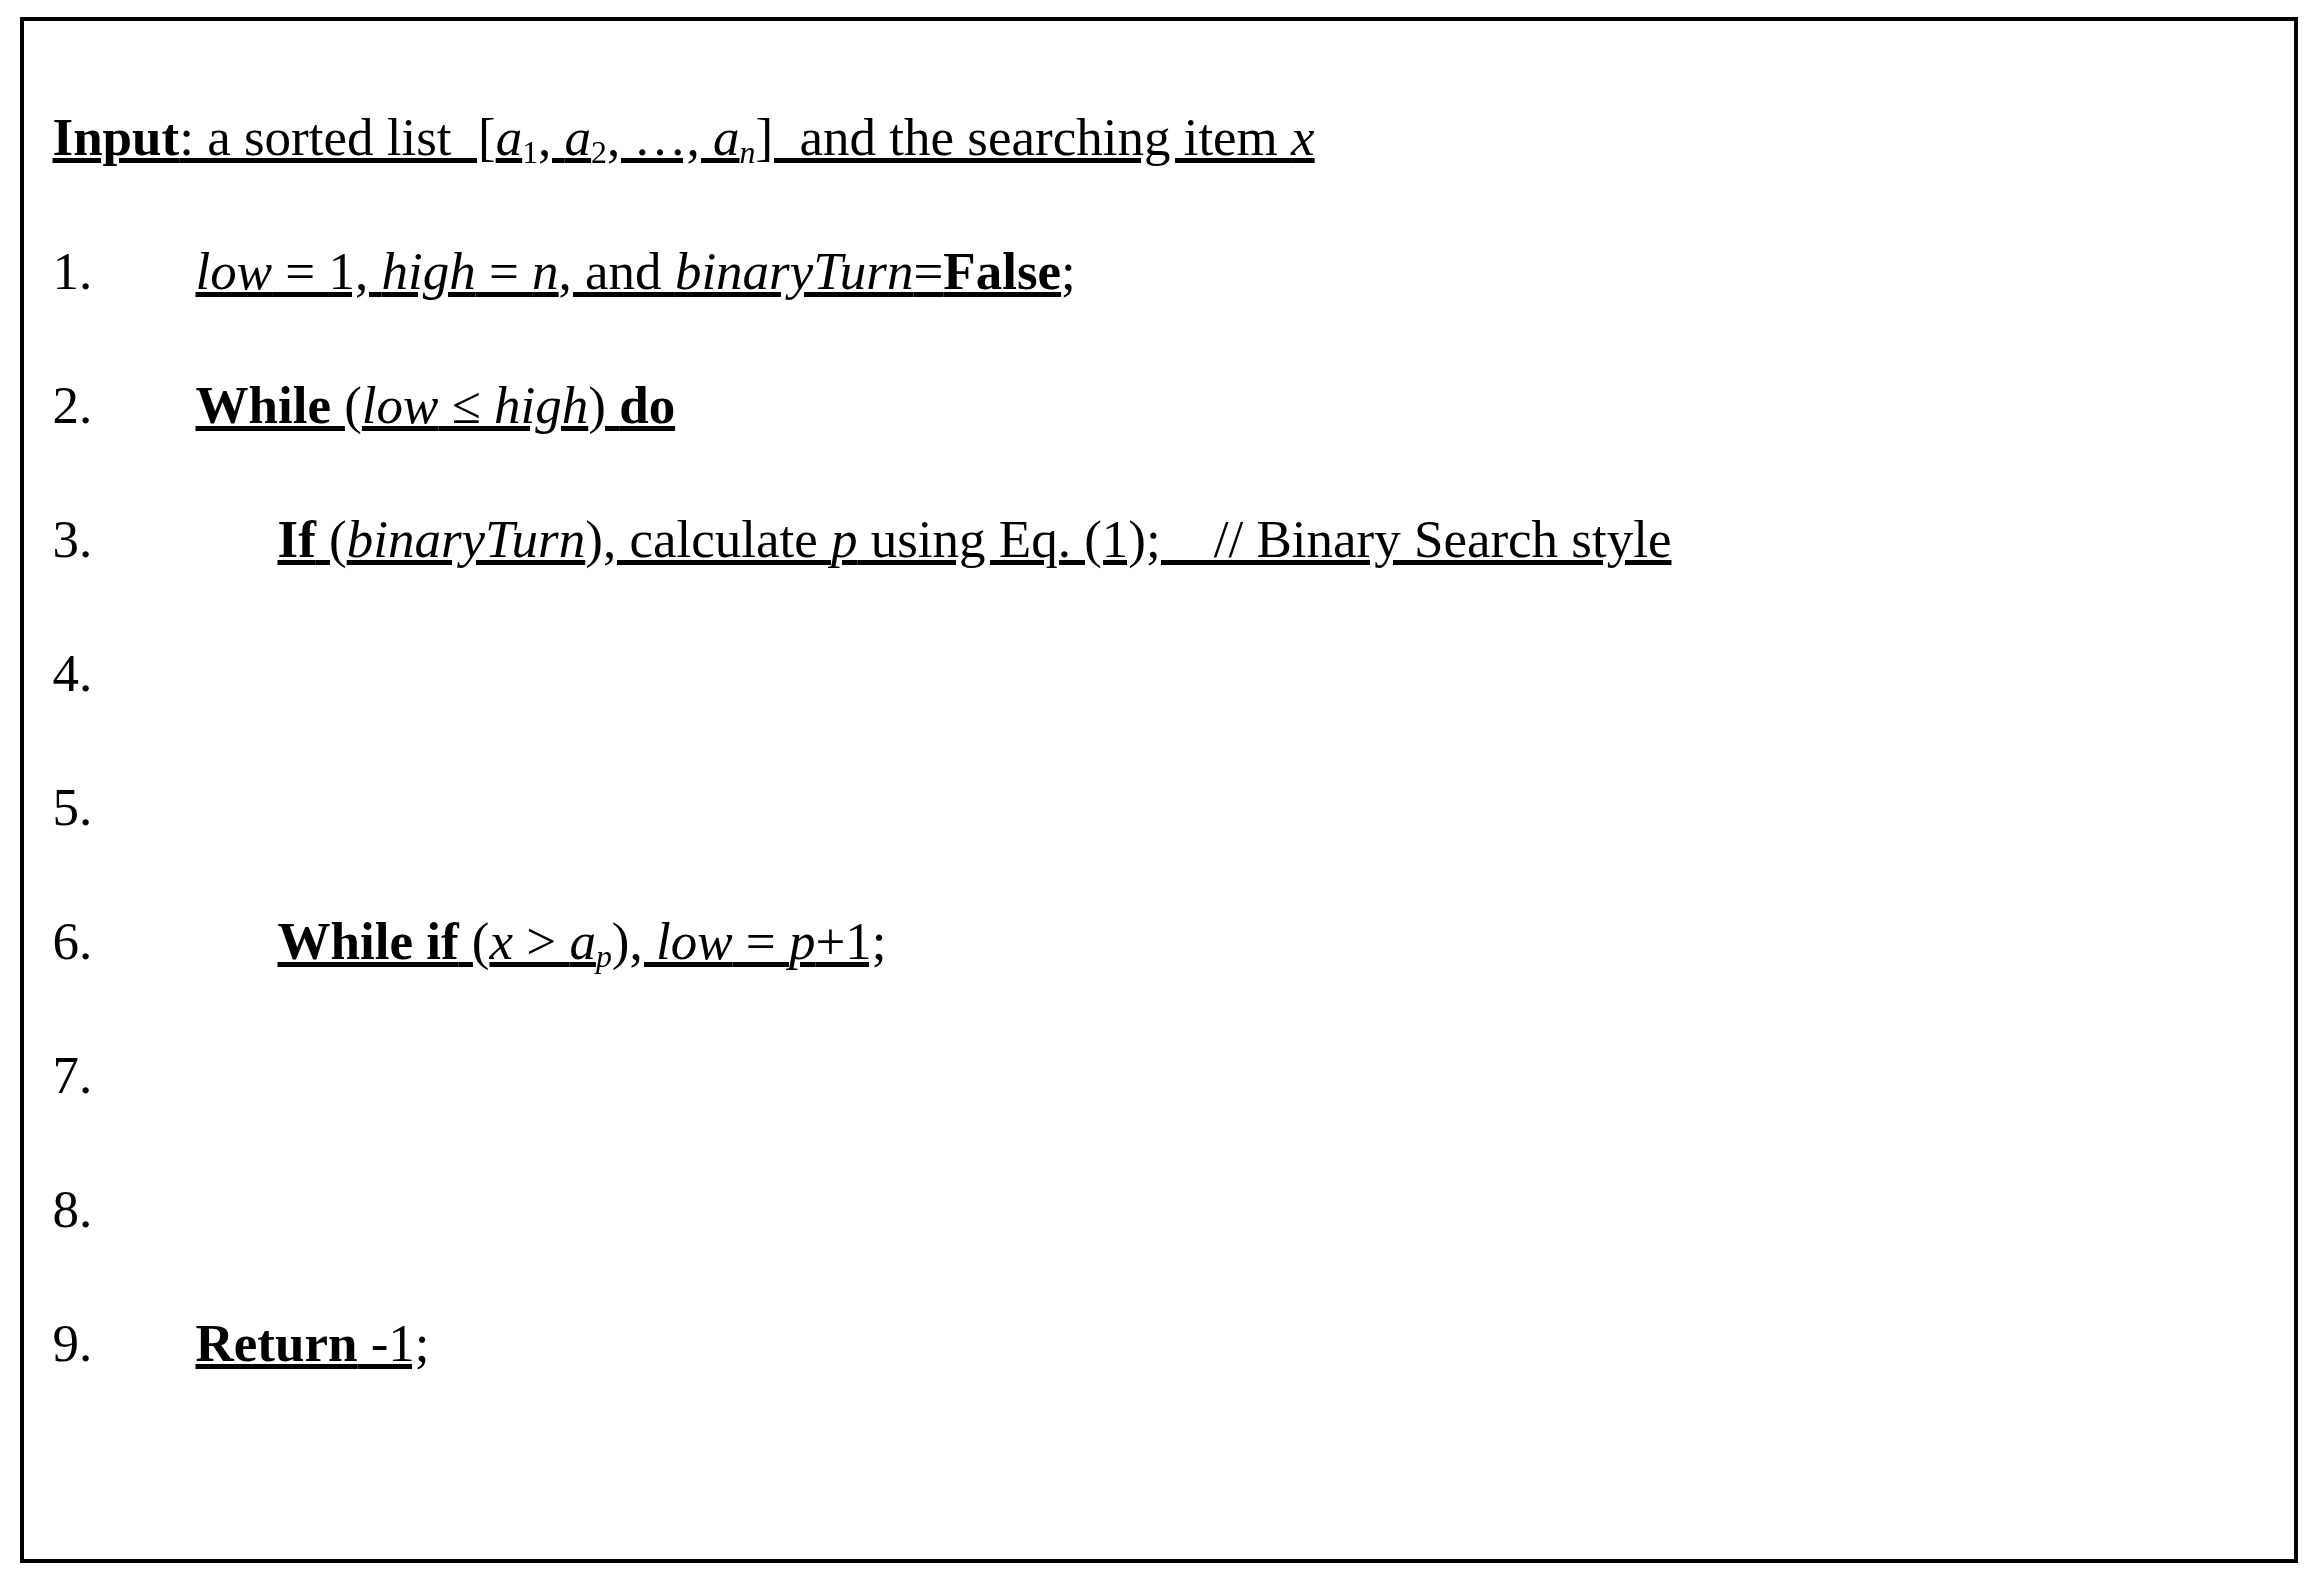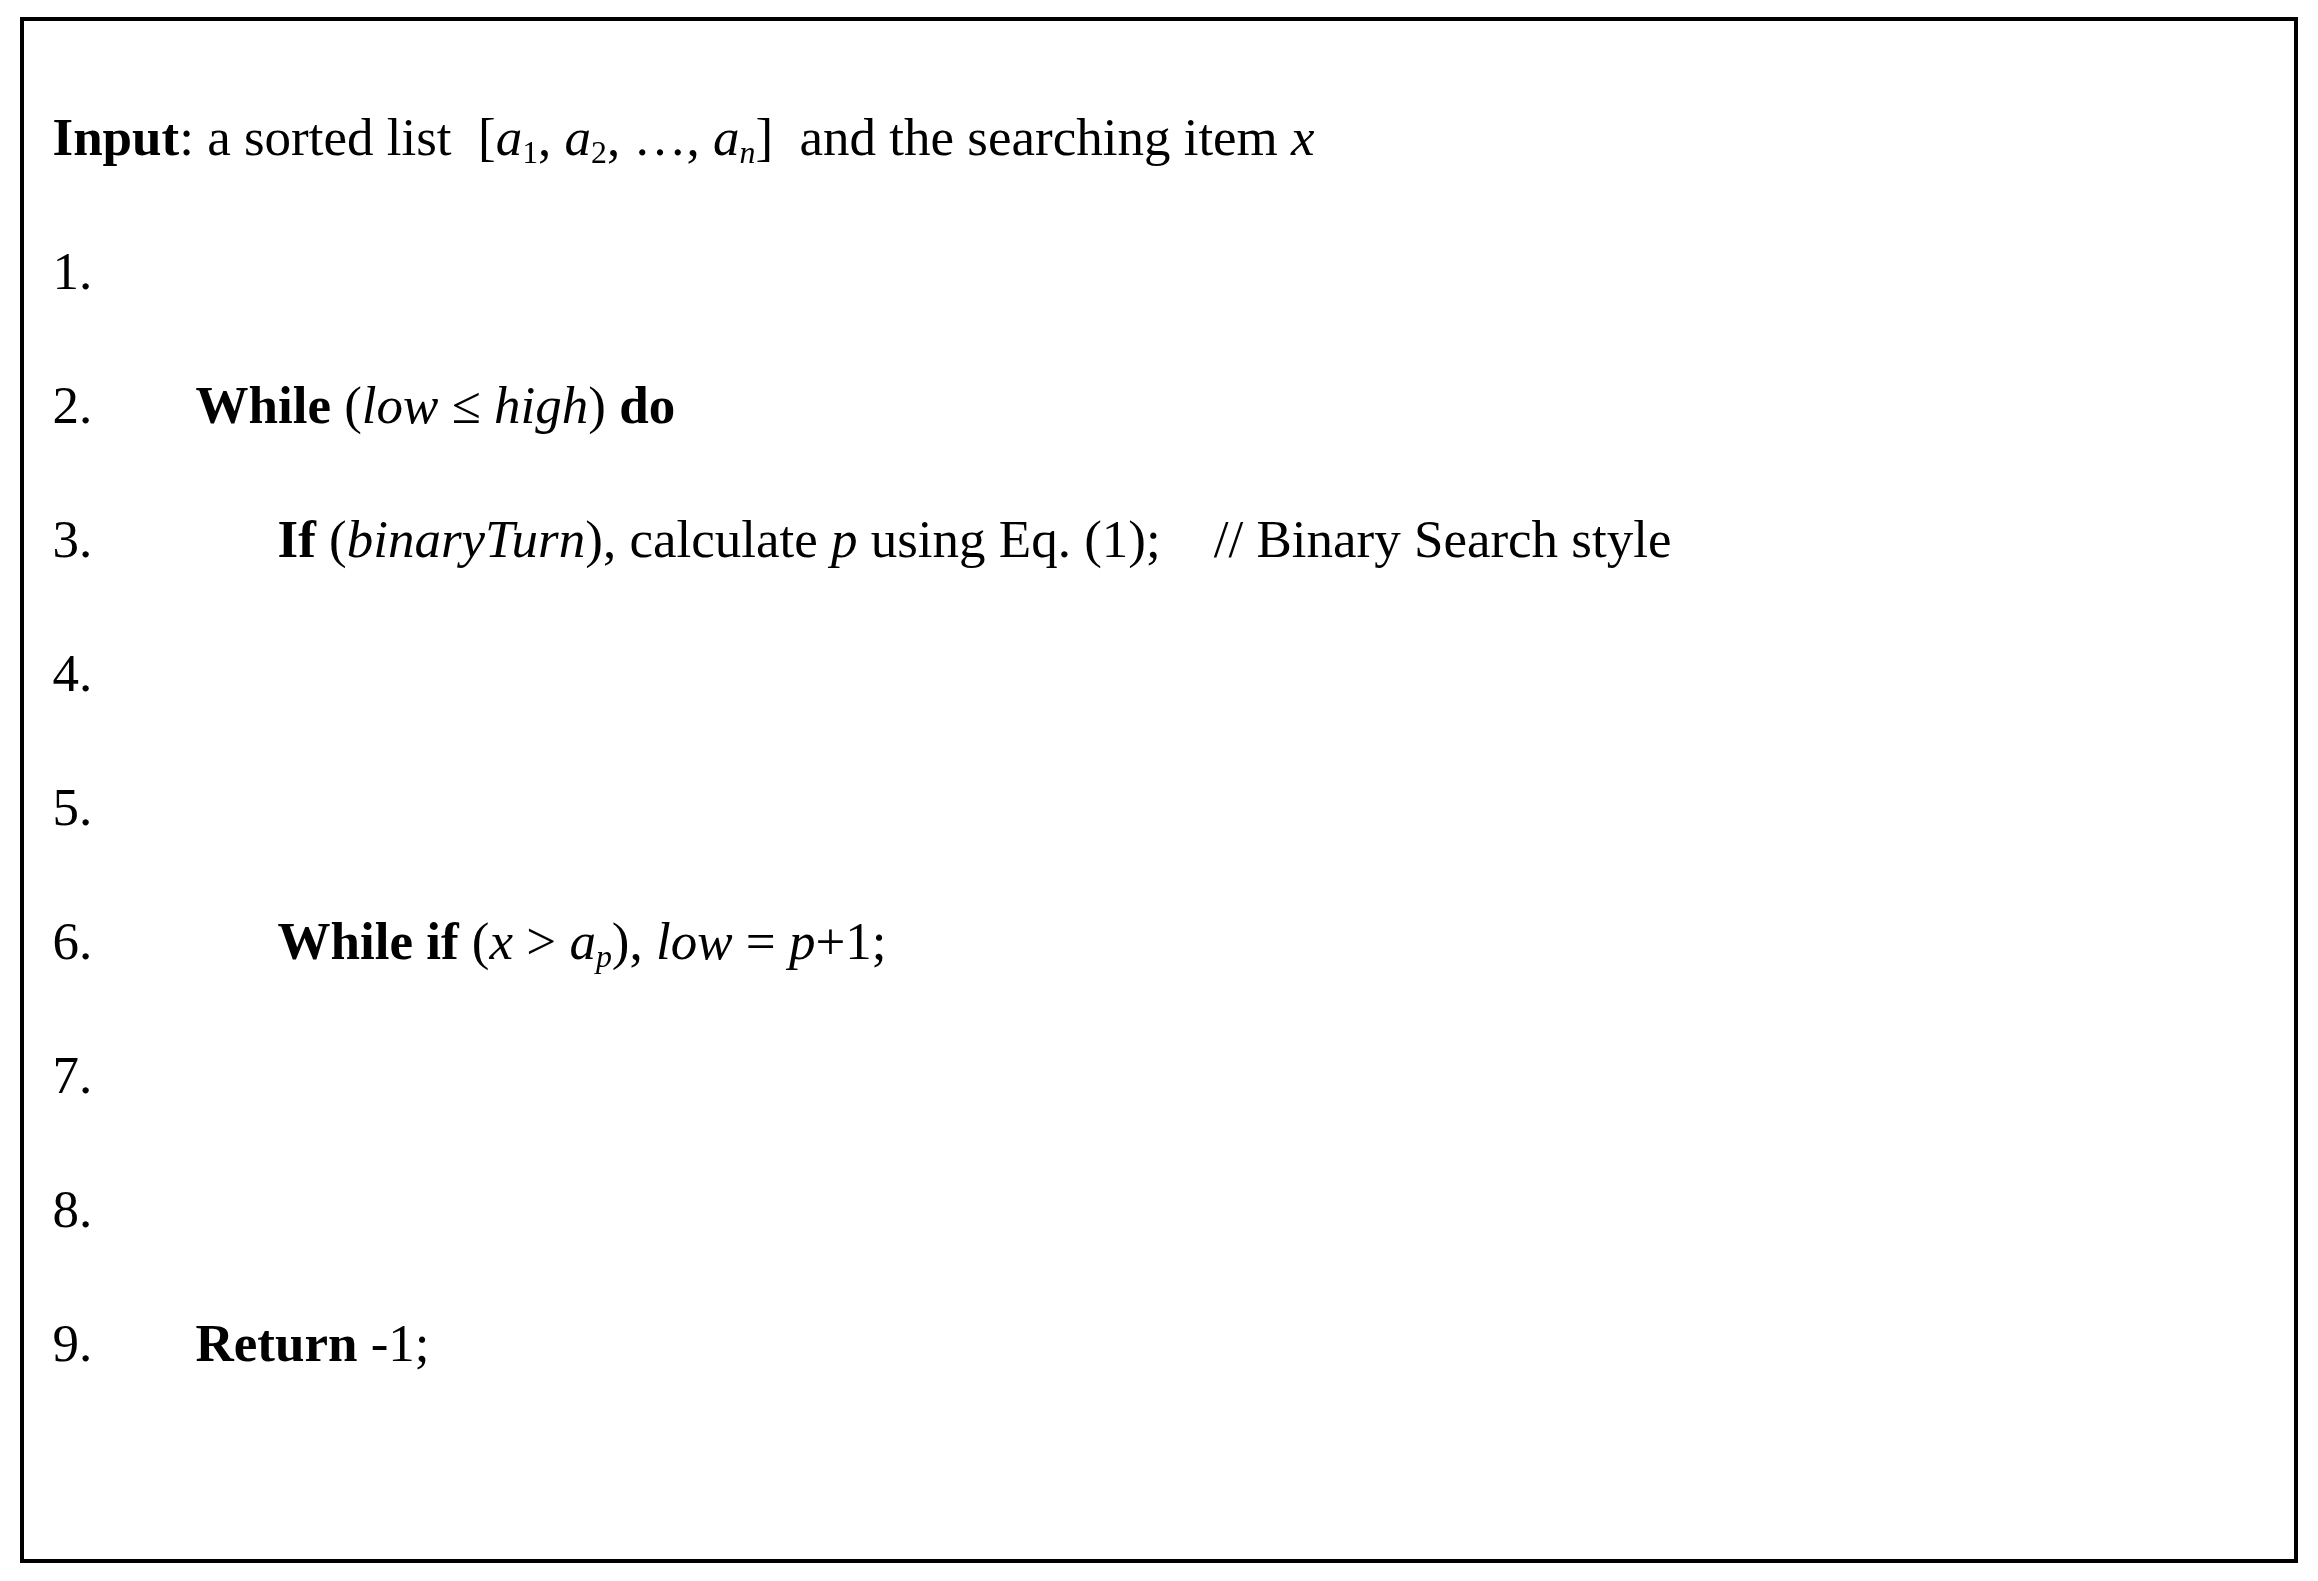--- a/index.html
+++ b/index.html
@@ -34,41 +34,42 @@
     align-items: center;
     height: 134px;
     font-size: 53px;
     line-height: 1.15;
     white-space: pre-wrap;
   }
   .num {
     flex: 0 0 143px;
   }
   .line.indent-2 .content { padding-left: 82px; }
-  .content { white-space: pre-wrap; }
+  .content { white-space: pre-wrap; text-decoration: underline; }
   .b { font-weight: 700; }
   .i { font-style: italic; }
   .sub {
     font-size: 0.60em;
     position: relative;
     top: 0.25em;
     letter-spacing: 0;
   }
 </style>
 </head>
 <body>
 
 <div class="stage">
   <div class="box">
       <div class="line indent-0">
     
     <span class="content"><span class="b">Input</span><span>: a sorted list  [</span><span class="i">a</span><span class="sub">1</span><span>, </span><span class="i">a</span><span class="sub">2</span><span>, …, </span><span class="i">a</span><span class="i sub">n</span><span>]  and the searching item </span><span class="i">x</span></span>
   </div>
       <div class="line indent-1">
     <span class="num">1.</span>
+    <span class="content"><span class="i">low</span><span> = 1, </span><span class="i">high</span><span> = </span><span class="i">n</span><span>, and </span><span class="i">binaryTurn</span><span>=</span><span class="b">False</span><span>;</span></span>
   </div>
       <div class="line indent-1">
     <span class="num">2.</span>
     <span class="content"><span class="b">While</span><span> (</span><span class="i">low</span><span> ≤ </span><span class="i">high</span><span>) </span><span class="b">do</span></span>
   </div>
       <div class="line indent-2">
     <span class="num">3.</span>
     <span class="content"><span class="b">If</span><span> (</span><span class="i">binaryTurn</span><span>), calculate </span><span class="i">p</span><span> using Eq. (1);    // Binary Search style</span></span>
   </div>
       <div class="line indent-2">

